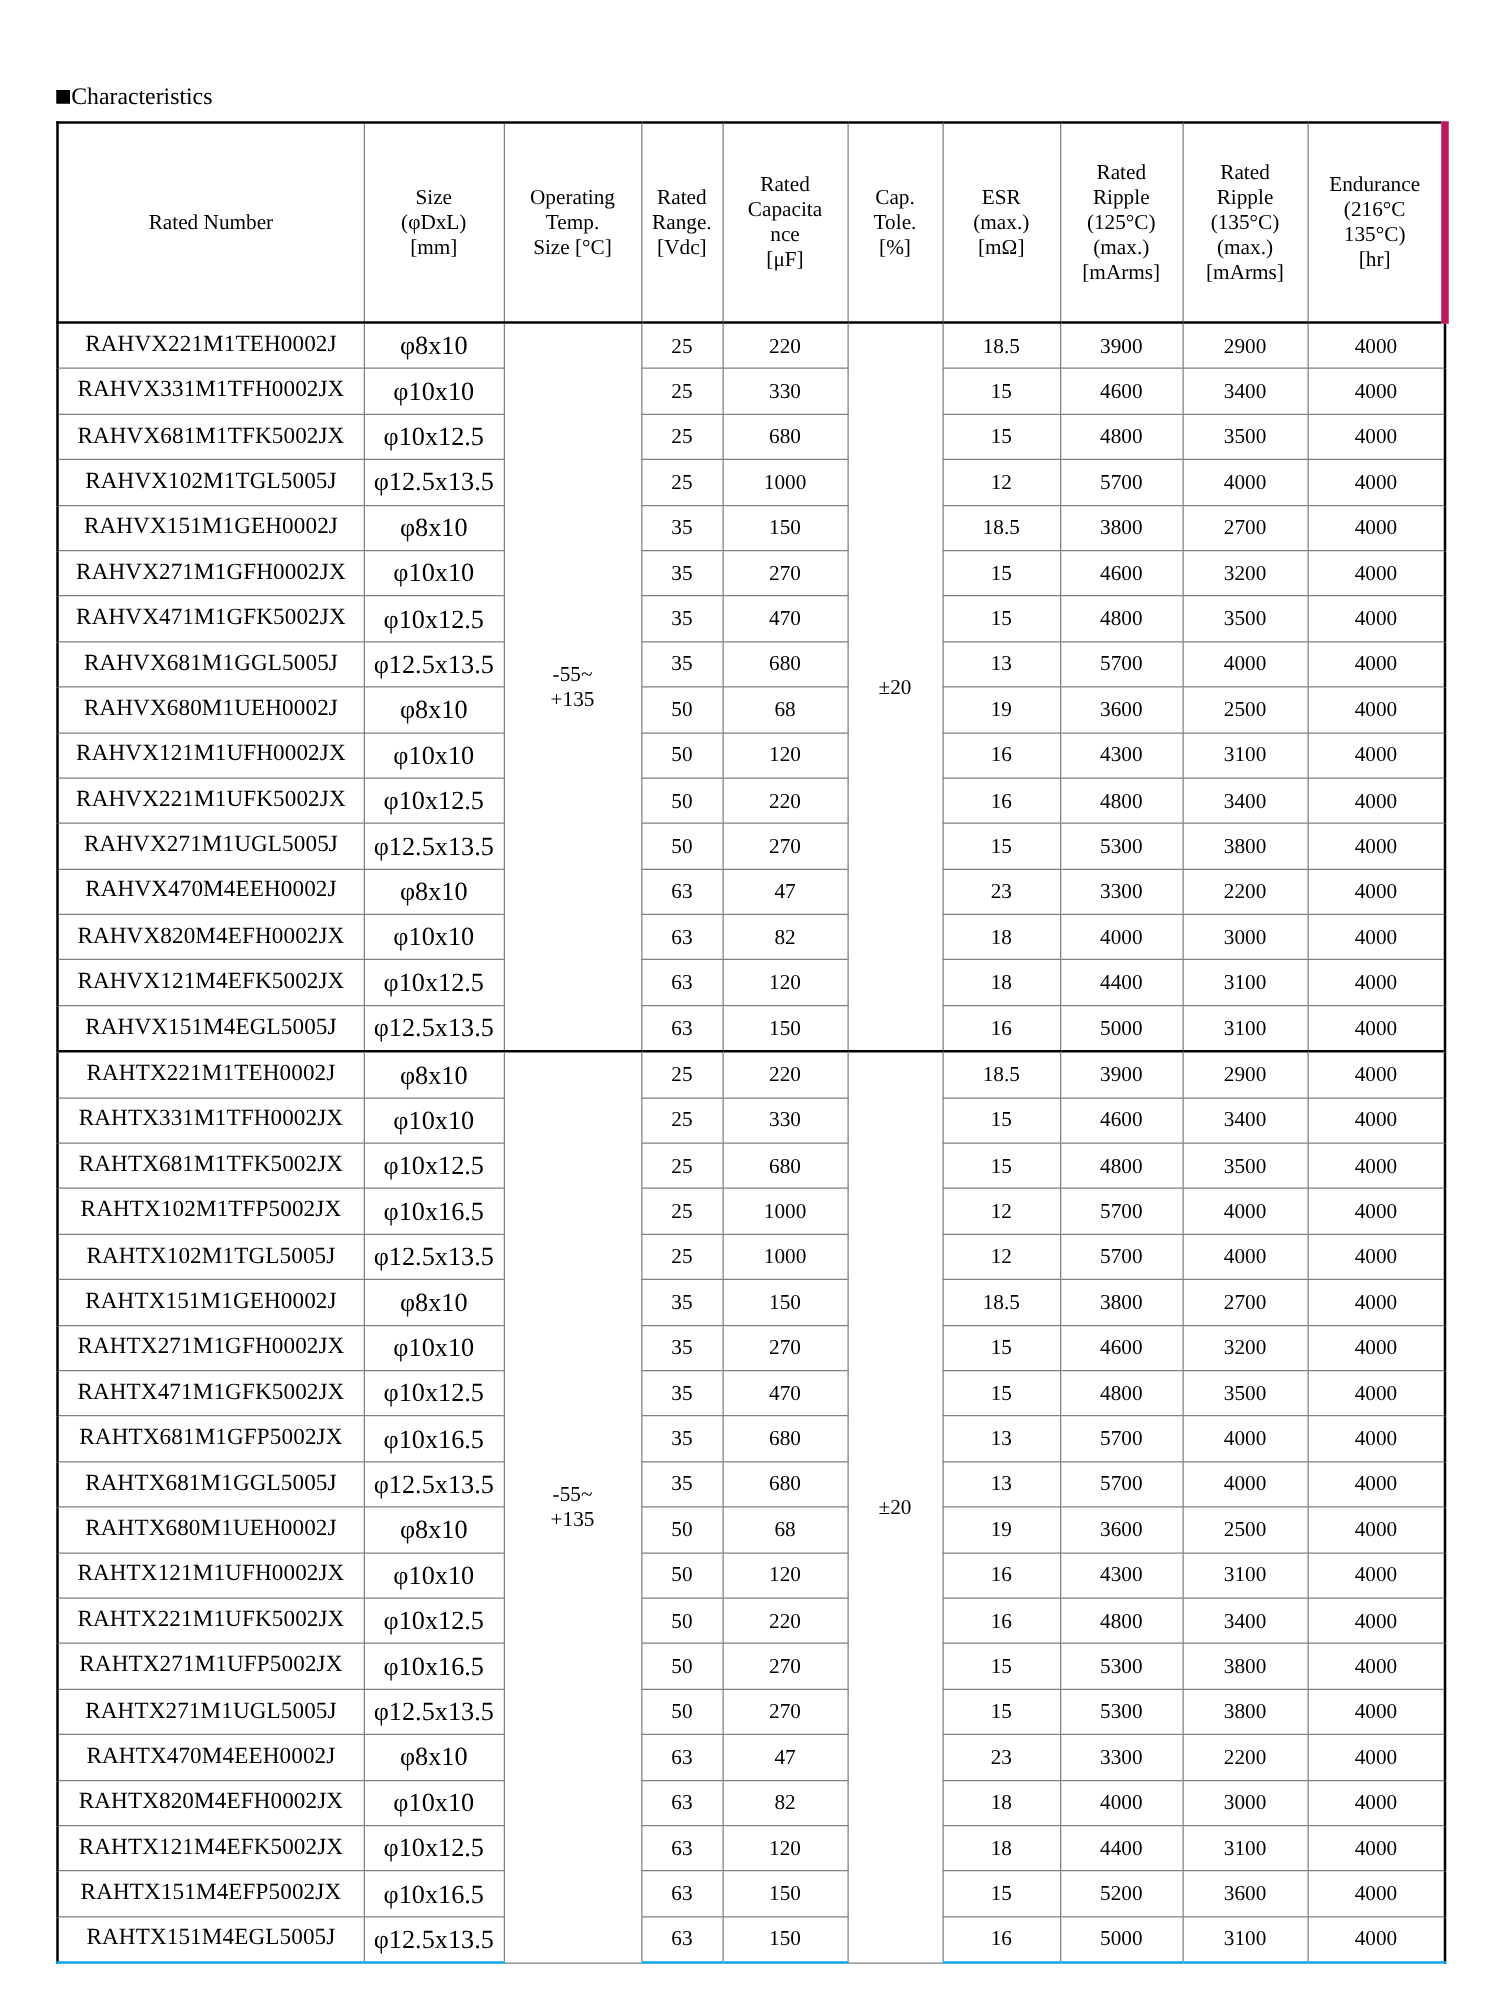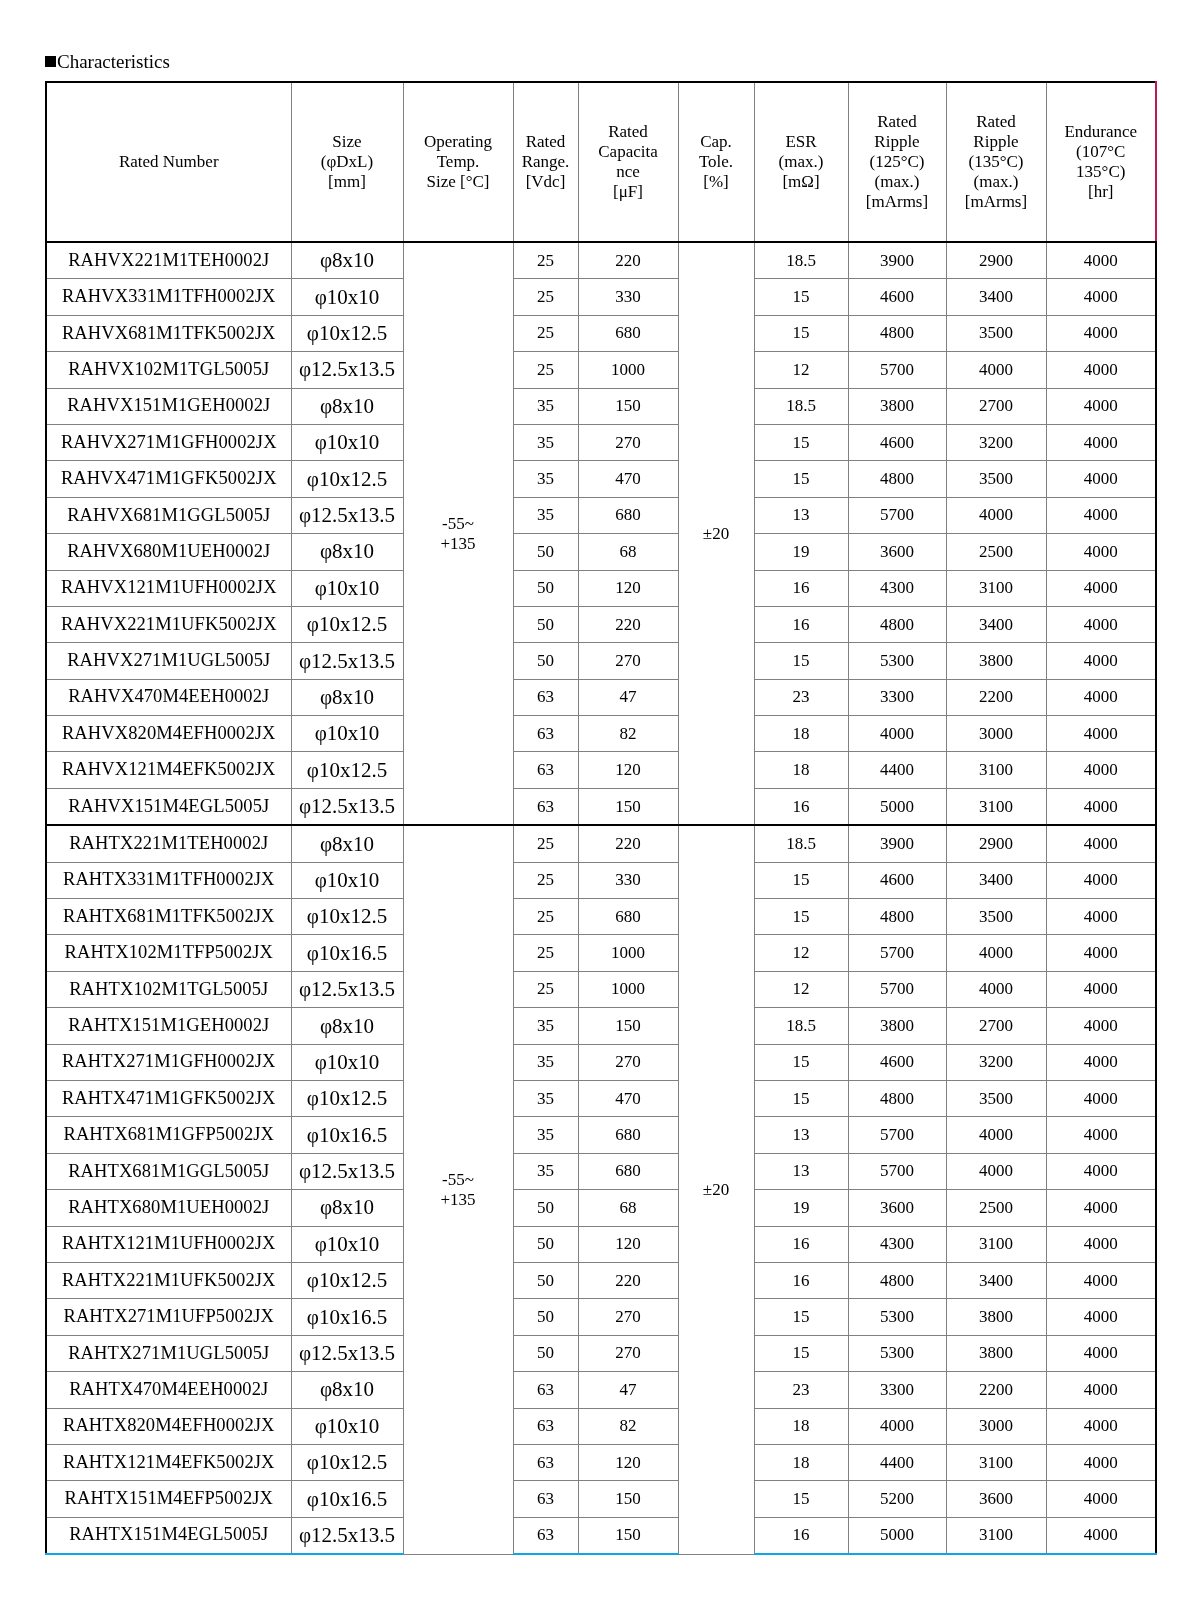--- a/index.html
+++ b/index.html
@@ -12,21 +12,21 @@
     height: 1600px;
     font-family: "Liberation Serif", "DejaVu Serif", serif;
     color: #000000;
     overflow: hidden;
   }
   .page {
     position: relative;
     width: 1200px;
     height: 1600px;
     box-sizing: border-box;
-    padding: 52px 45px 0 45px;
+    padding: 68px 45px 0 45px;
     font-family: Liberation Serif, serif;
   }
   .section-title {
     font-size: 19px;
     line-height: 1.0;
     margin: 0 0 10px 0;
     white-space: nowrap;
     display: flex;
     align-items: center;
     gap: 1px;
@@ -88,21 +88,21 @@
     font-size: 17px;
     line-height: 1.65;
   }
   td.num {
     font-size: 17px;
   }
   
   table.char-table tbody tr td:first-child { border-left: 2px solid #000000; margin-top: 48px; }
   table.char-table tbody tr td:last-child  { border-right: 2px solid #000000; }
   table.char-table thead tr th:first-child { border-left: 2px solid #000000; }
-  table.char-table thead tr th:last-child  { border-right: 2px solid #be185d; }
+  table.char-table thead tr th:last-child  { border-right: 6px solid #be185d; }
 
   tbody.block-group tr:first-child td { border-top: 2px solid #000000; }
   tbody.block-group:last-of-type tr:last-child td { border-bottom: 2px solid #0ea5e9; }
 
   td.span-cell {
     border-top: 1px solid #808080;
     border-bottom: 1px solid #808080;
   }
 </style>
 </head>
@@ -173,21 +173,21 @@
           </th>
           <th>
             <span class="hline">Rated</span>
             <span class="hline">Ripple</span>
             <span class="hline">(135°C)</span>
             <span class="hline">(max.)</span>
             <span class="hline">[mArms]</span>
           </th>
           <th>
             <span class="hline">Endurance</span>
-            <span class="hline">(107°C</span>
+            <span class="hline">(216°C</span>
             <span class="hline">135°C)</span>
             <span class="hline">[hr]</span>
           </th>
         </tr>
     </thead>
 
   <tbody class="block-group">
         <tr>
           <td class="part">RAHVX221M1TEH0002J</td>
           <td class="size">φ8x10</td>

